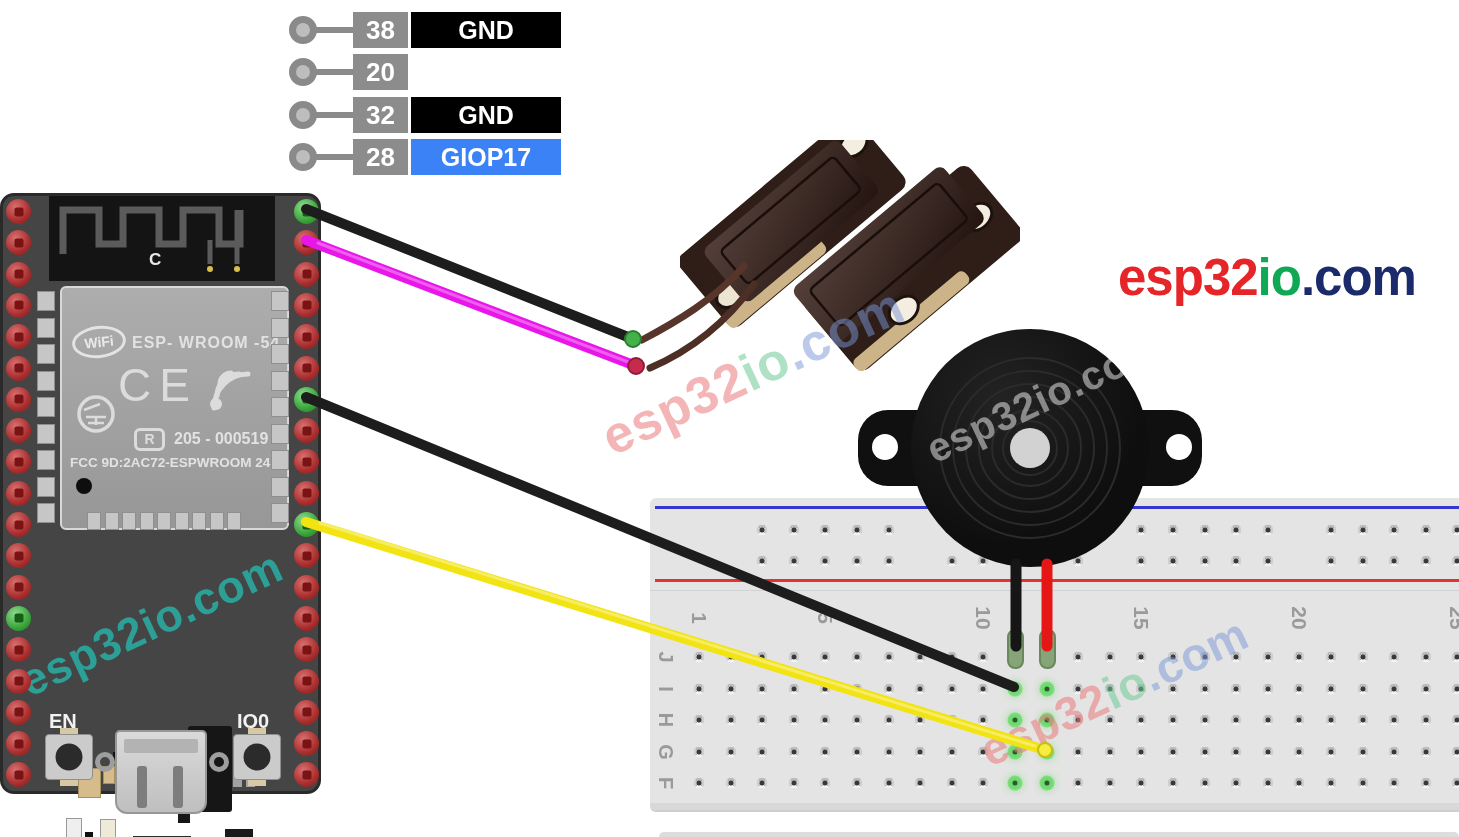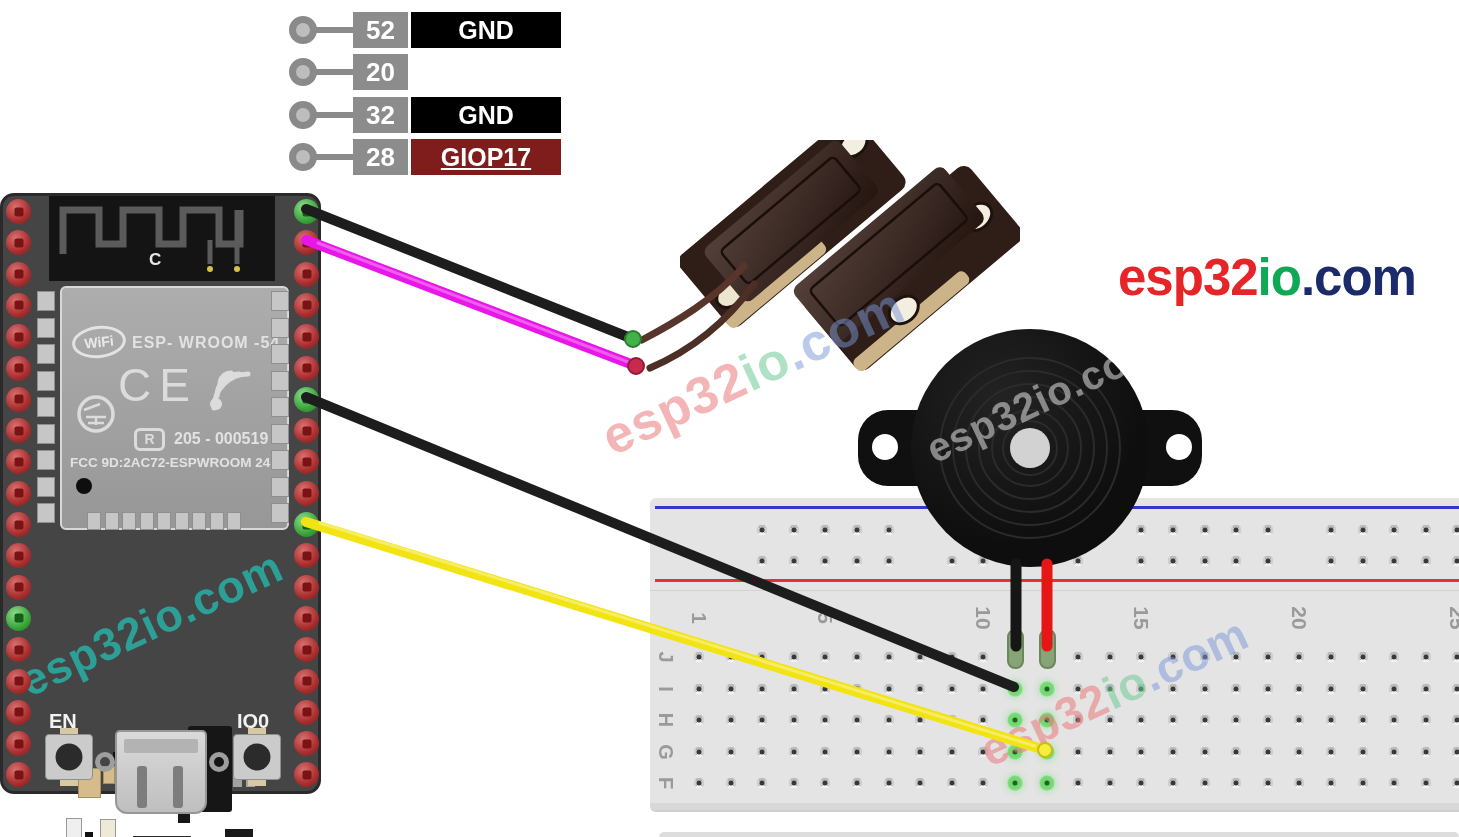--- a/index.html
+++ b/index.html
@@ -588,37 +588,37 @@
     <path d="M 306,397 L 1014,687" stroke="#1d1d1d" stroke-width="10" stroke-linecap="round"></path>
     <path d="M 306,522 L 1045,750" stroke="#f2e313" stroke-width="10" stroke-linecap="round"></path>
     <path d="M 320,523 L 1035,746" stroke="rgba(255,255,255,0.35)" stroke-width="3" stroke-linecap="round"></path>
     <circle cx="1045" cy="750" r="7" fill="#f6ee3e" stroke="#c9bd10" stroke-width="2"></circle>
   </svg>
 
   <div id="callouts">
     <div class="callout-row">
       <span class="callout-dot"></span>
       <span class="callout-line"></span>
-      <span class="callout-num">52</span>
+      <span class="callout-num">38</span>
       <span class="callout-label" style="background: rgb(0, 0, 0);">GND</span>
     </div>
     <div class="callout-row">
       <span class="callout-dot"></span>
       <span class="callout-line"></span>
       <span class="callout-num">20</span>
     </div>
     <div class="callout-row">
       <span class="callout-dot"></span>
       <span class="callout-line"></span>
       <span class="callout-num">32</span>
       <span class="callout-label" style="background: rgb(0, 0, 0);">GND</span>
     </div>
     <div class="callout-row">
       <span class="callout-dot"></span>
       <span class="callout-line"></span>
       <span class="callout-num">28</span>
-      <span class="callout-label" style="background: #7f1d1d; text-decoration: underline;">GIOP17</span>
+      <span class="callout-label" style="background: #3b82f6;">GIOP17</span>
     </div>
   </div>
 
   <div id="site-logo"><span style="color: rgb(229, 37, 40);">esp32</span><span style="color: rgb(15, 168, 85);">io</span><span style="color: rgb(27, 42, 107);">.com</span></div>
 
 </div>
 
 </body></html>

